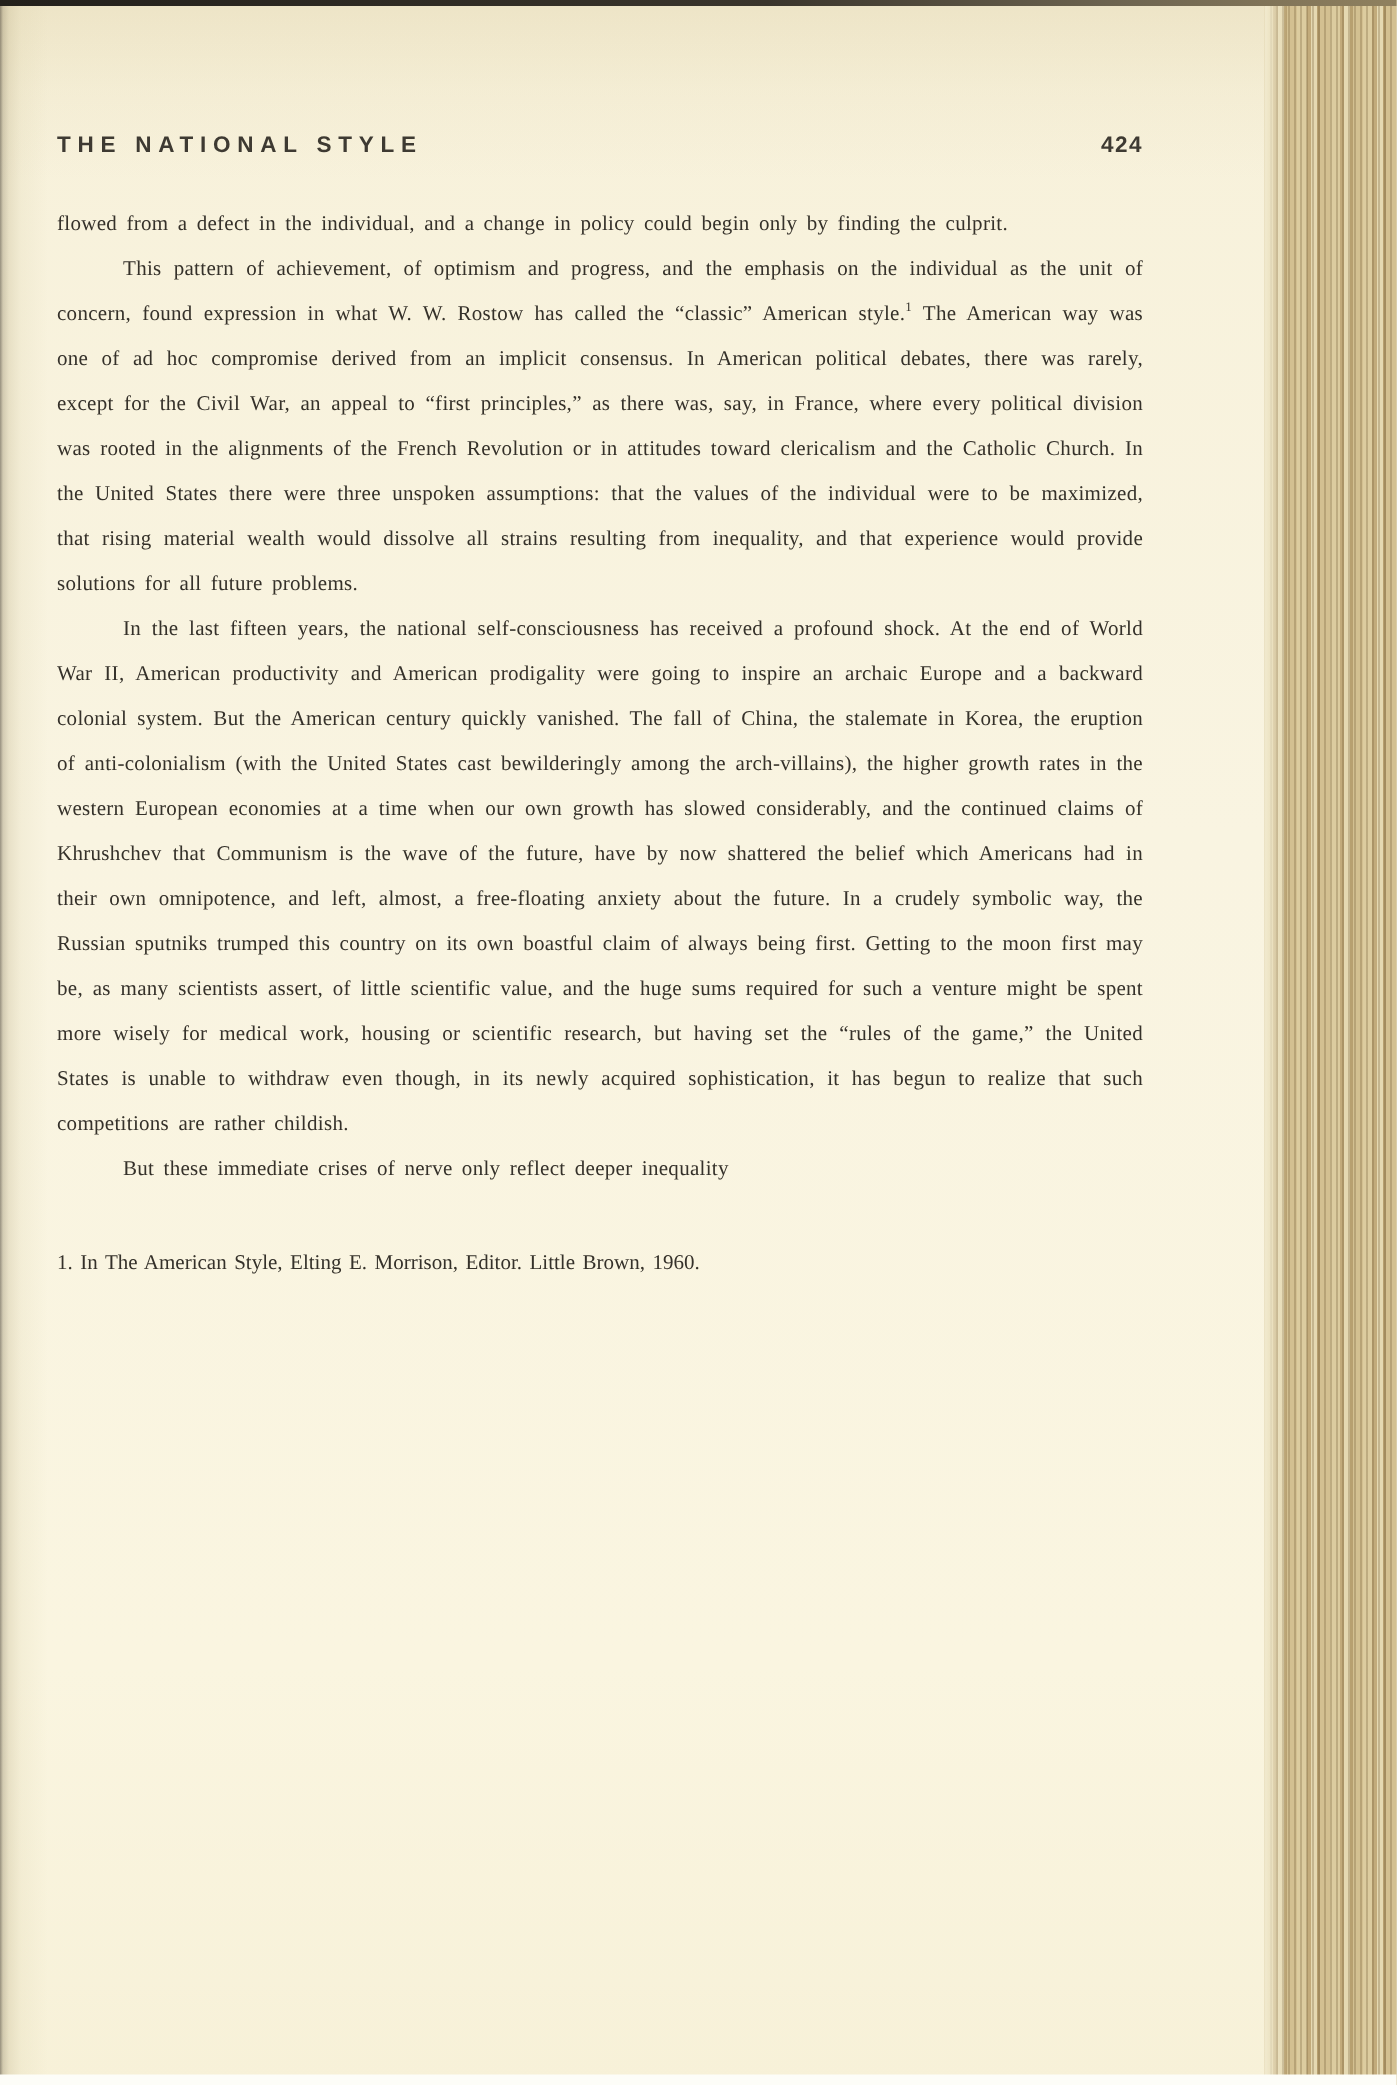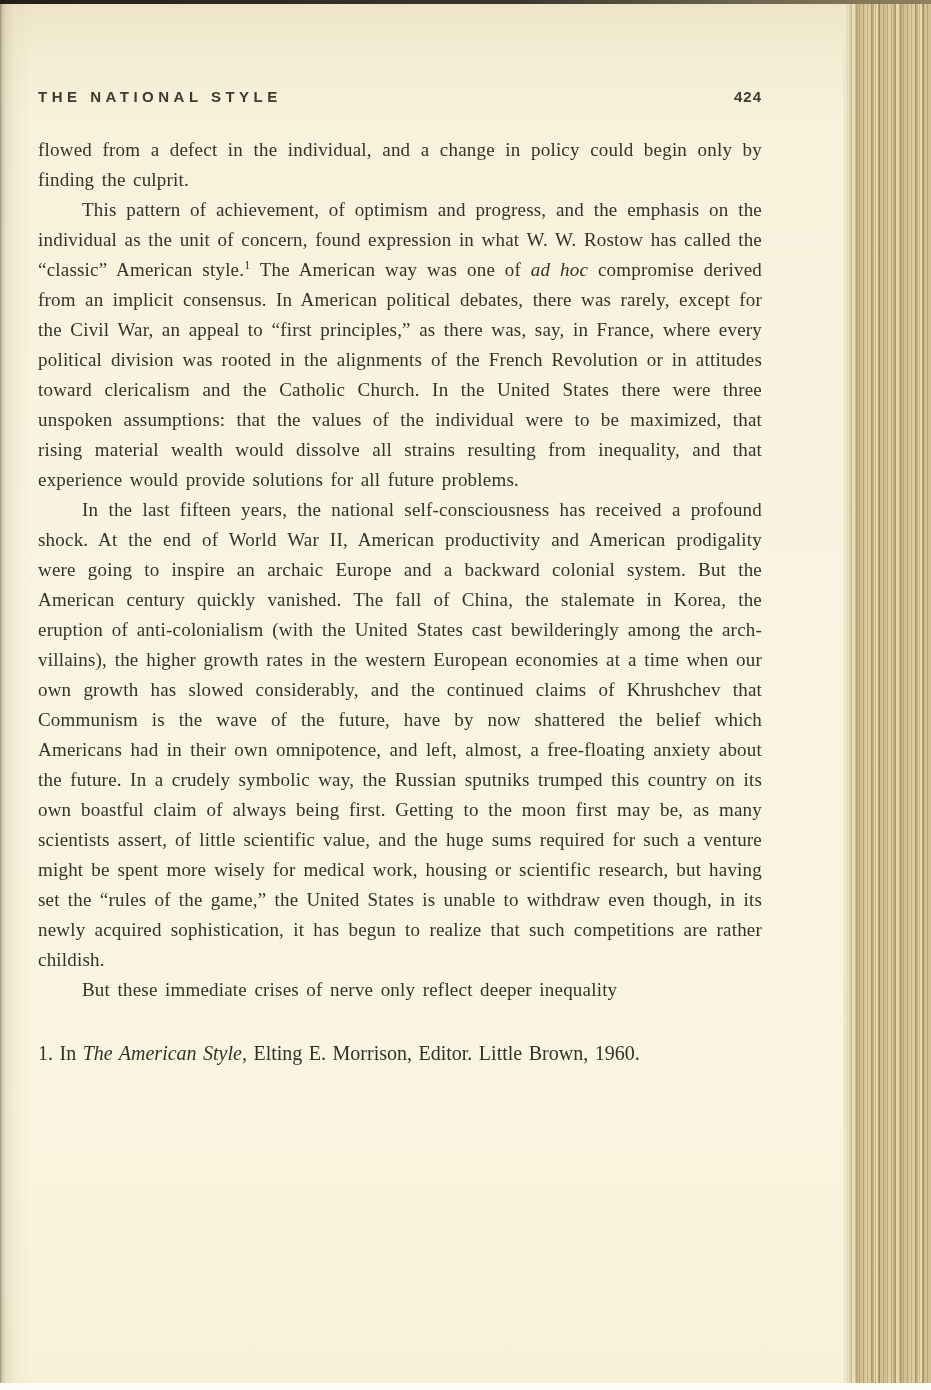--- a/index.html
+++ b/index.html
@@ -94,36 +94,36 @@
   .running-head .folio {
     font-size: 15px;
     letter-spacing: 1px;
   }
   .body-text {
     margin-top: 30px;
   }
   .para {
     margin: 0;
     text-align: justify;
-    font-size: 19px;
+    font-size: 14px;
     line-height: 30px;
     color: #35312a;
     word-spacing: 2.5px;
     letter-spacing: 0.2px;
   }
   .para.indent { text-indent: 44px; }
-  .it { font-style: italic; }
+  .it { }
   sup {
     font-size: 0.62em;
     vertical-align: super;
     line-height: 0;
   }
   .footnote {
     margin-top: 36px;
-    font-size: 20px;
+    font-size: 14px;
     line-height: 24px;
     color: #35312a;
     word-spacing: 1.5px;
   }
 </style>
 </head>
 <body>
 
 <div class="scan-top-edge"></div>
 

